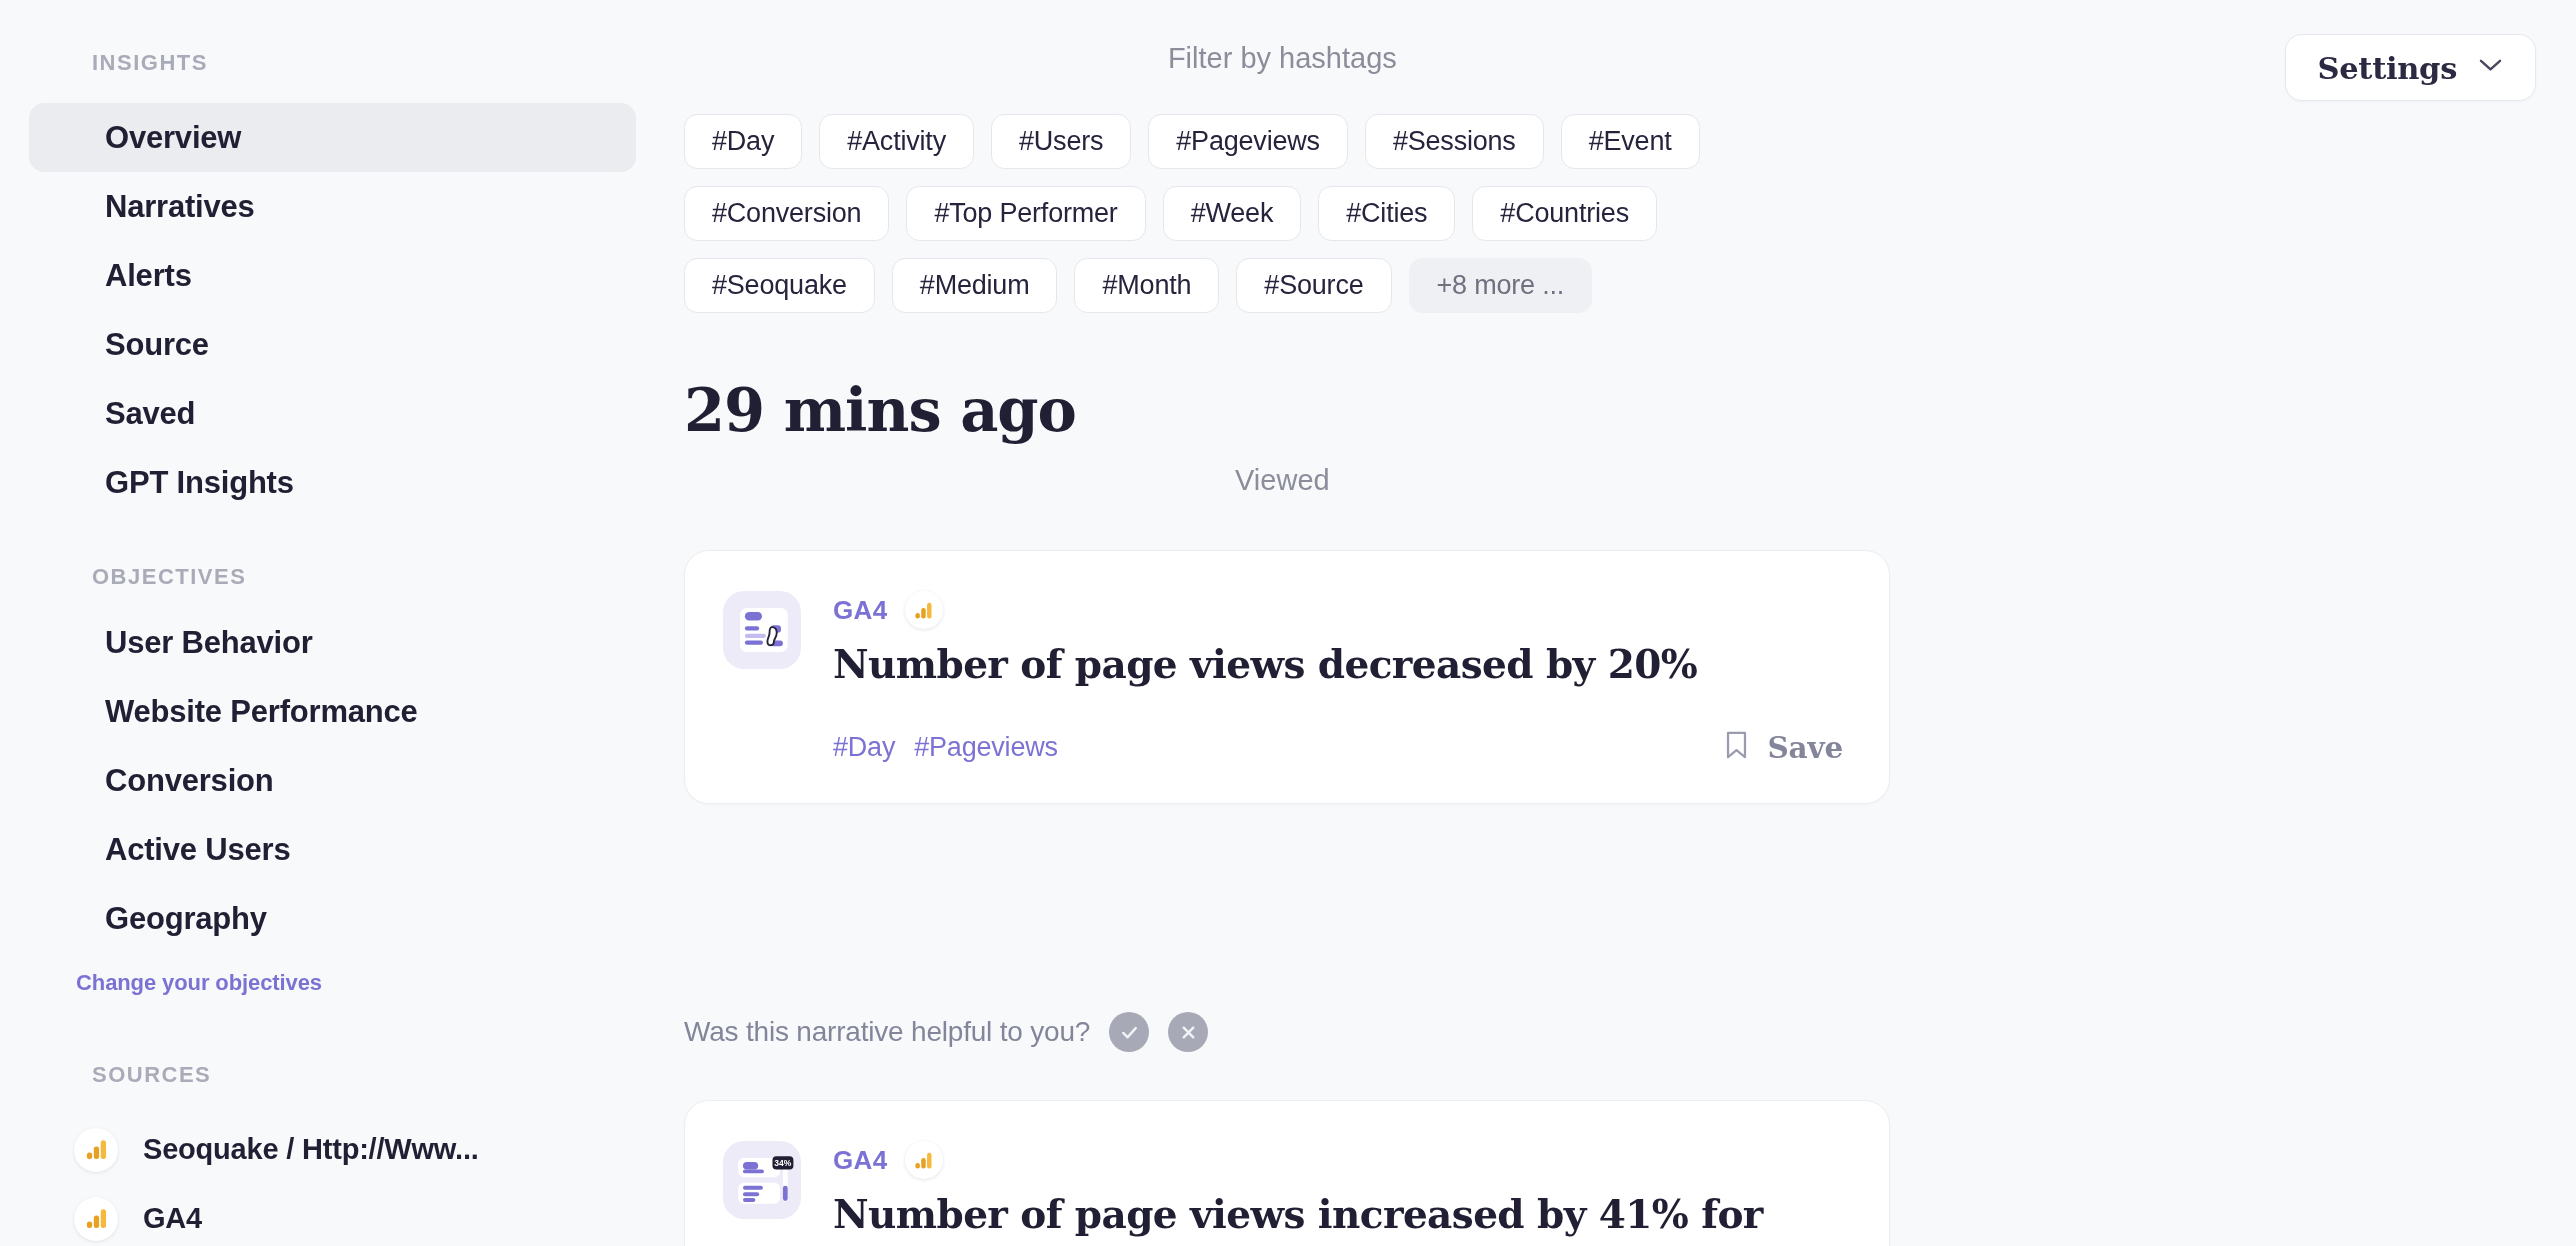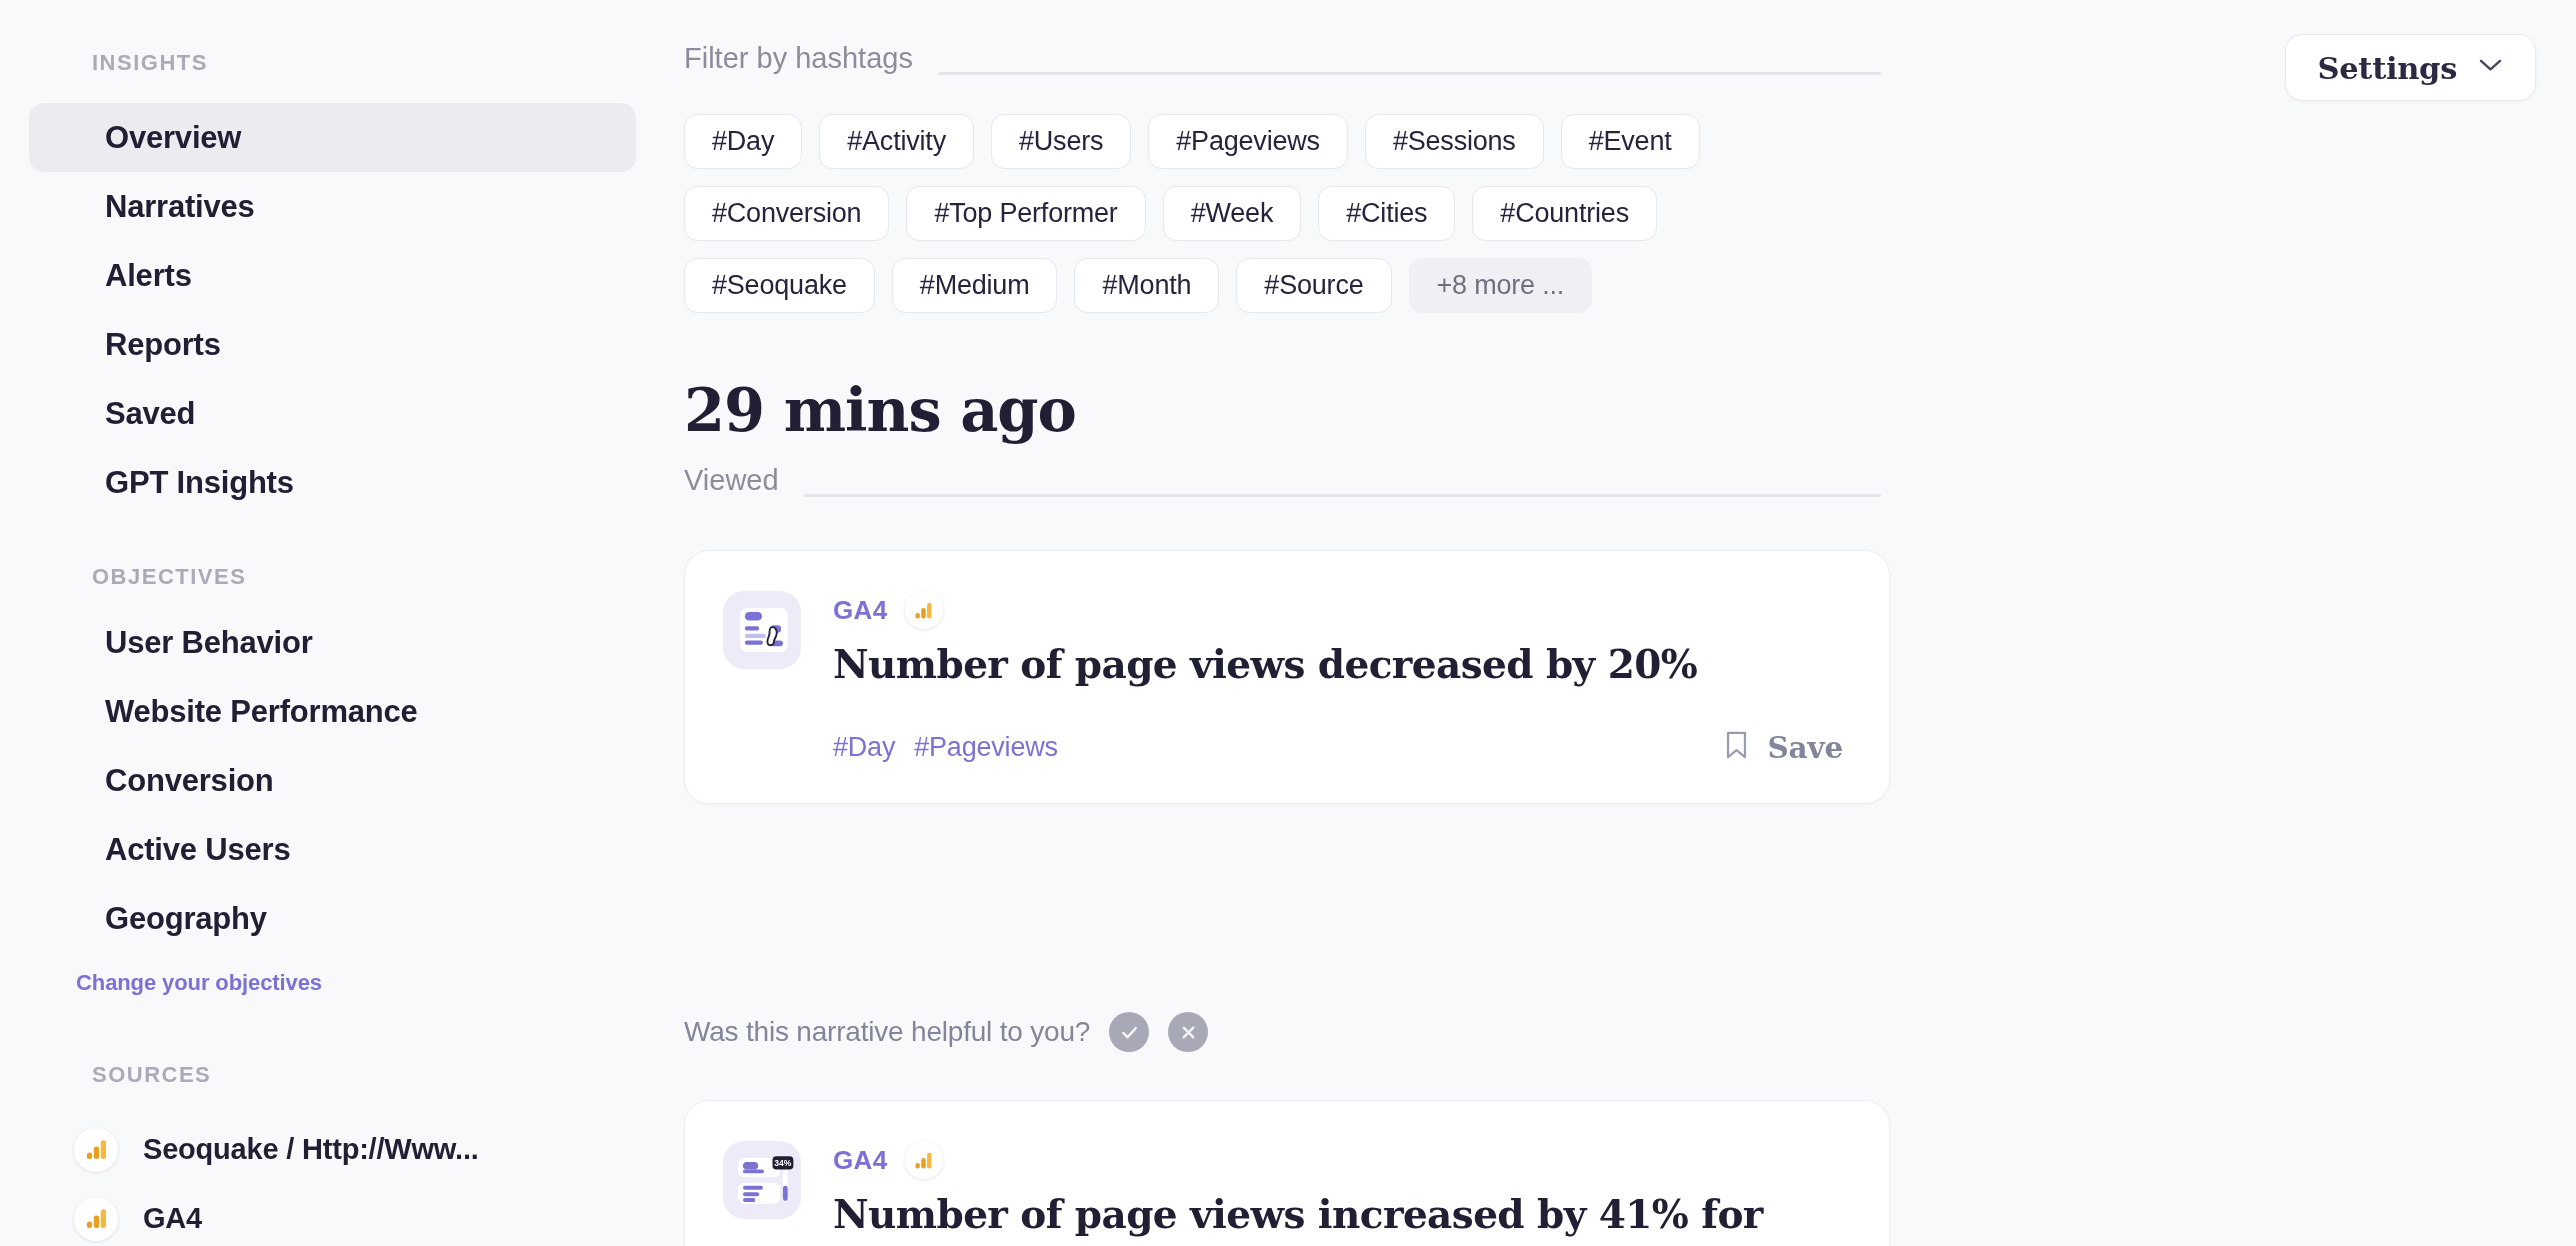--- a/index.html
+++ b/index.html
@@ -81,23 +81,24 @@
   
   .main {
     position: absolute;
     left: 684px; top: 0;
     width: 1892px;
     height: 1246px;
   }
 
   .section-head {
     display: flex;
-    align-items: flex-end;
+    align-items: center;
     gap: 25px;
     padding-right: 13.3px;
+    flex-direction: column;
   }
   .section-head .sh-text {
     font-size: 29px;
     color: #8b8d9b;
     white-space: nowrap;
   }
   .section-head .sh-rule {
     flex: 1 1 auto;
     height: 2.9px;
     background: #e4e5ea;
@@ -281,21 +282,21 @@
     <div class="side-item active">
       <span>Overview</span>
     </div>
     <div class="side-item">
       <span>Narratives</span>
     </div>
     <div class="side-item">
       <span>Alerts</span>
     </div>
     <div class="side-item">
-      <span>Reports</span>
+      <span>Source</span>
     </div>
     <div class="side-item">
       <span>Saved</span>
     </div>
     <div class="side-item">
       <span>GPT Insights</span>
     </div>
   </div>
 
   <div style="position:absolute;left:0;top:564px;">

